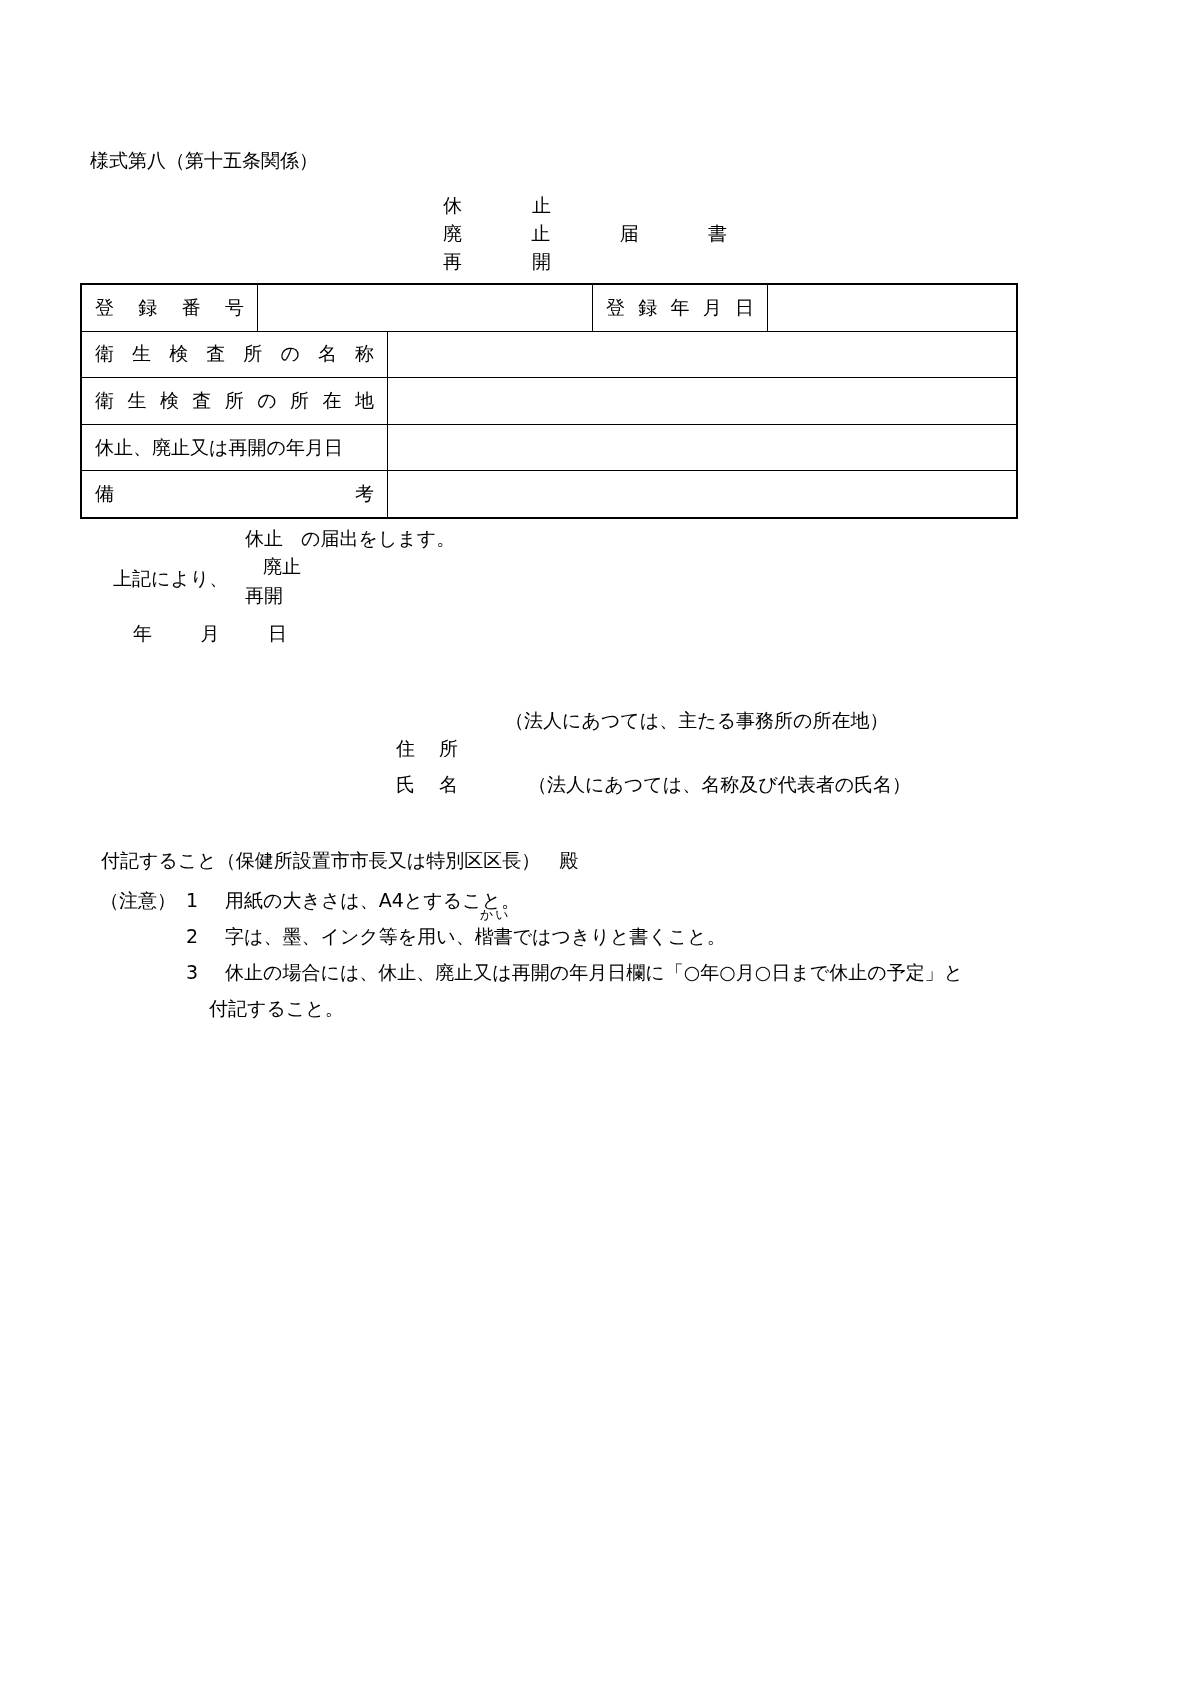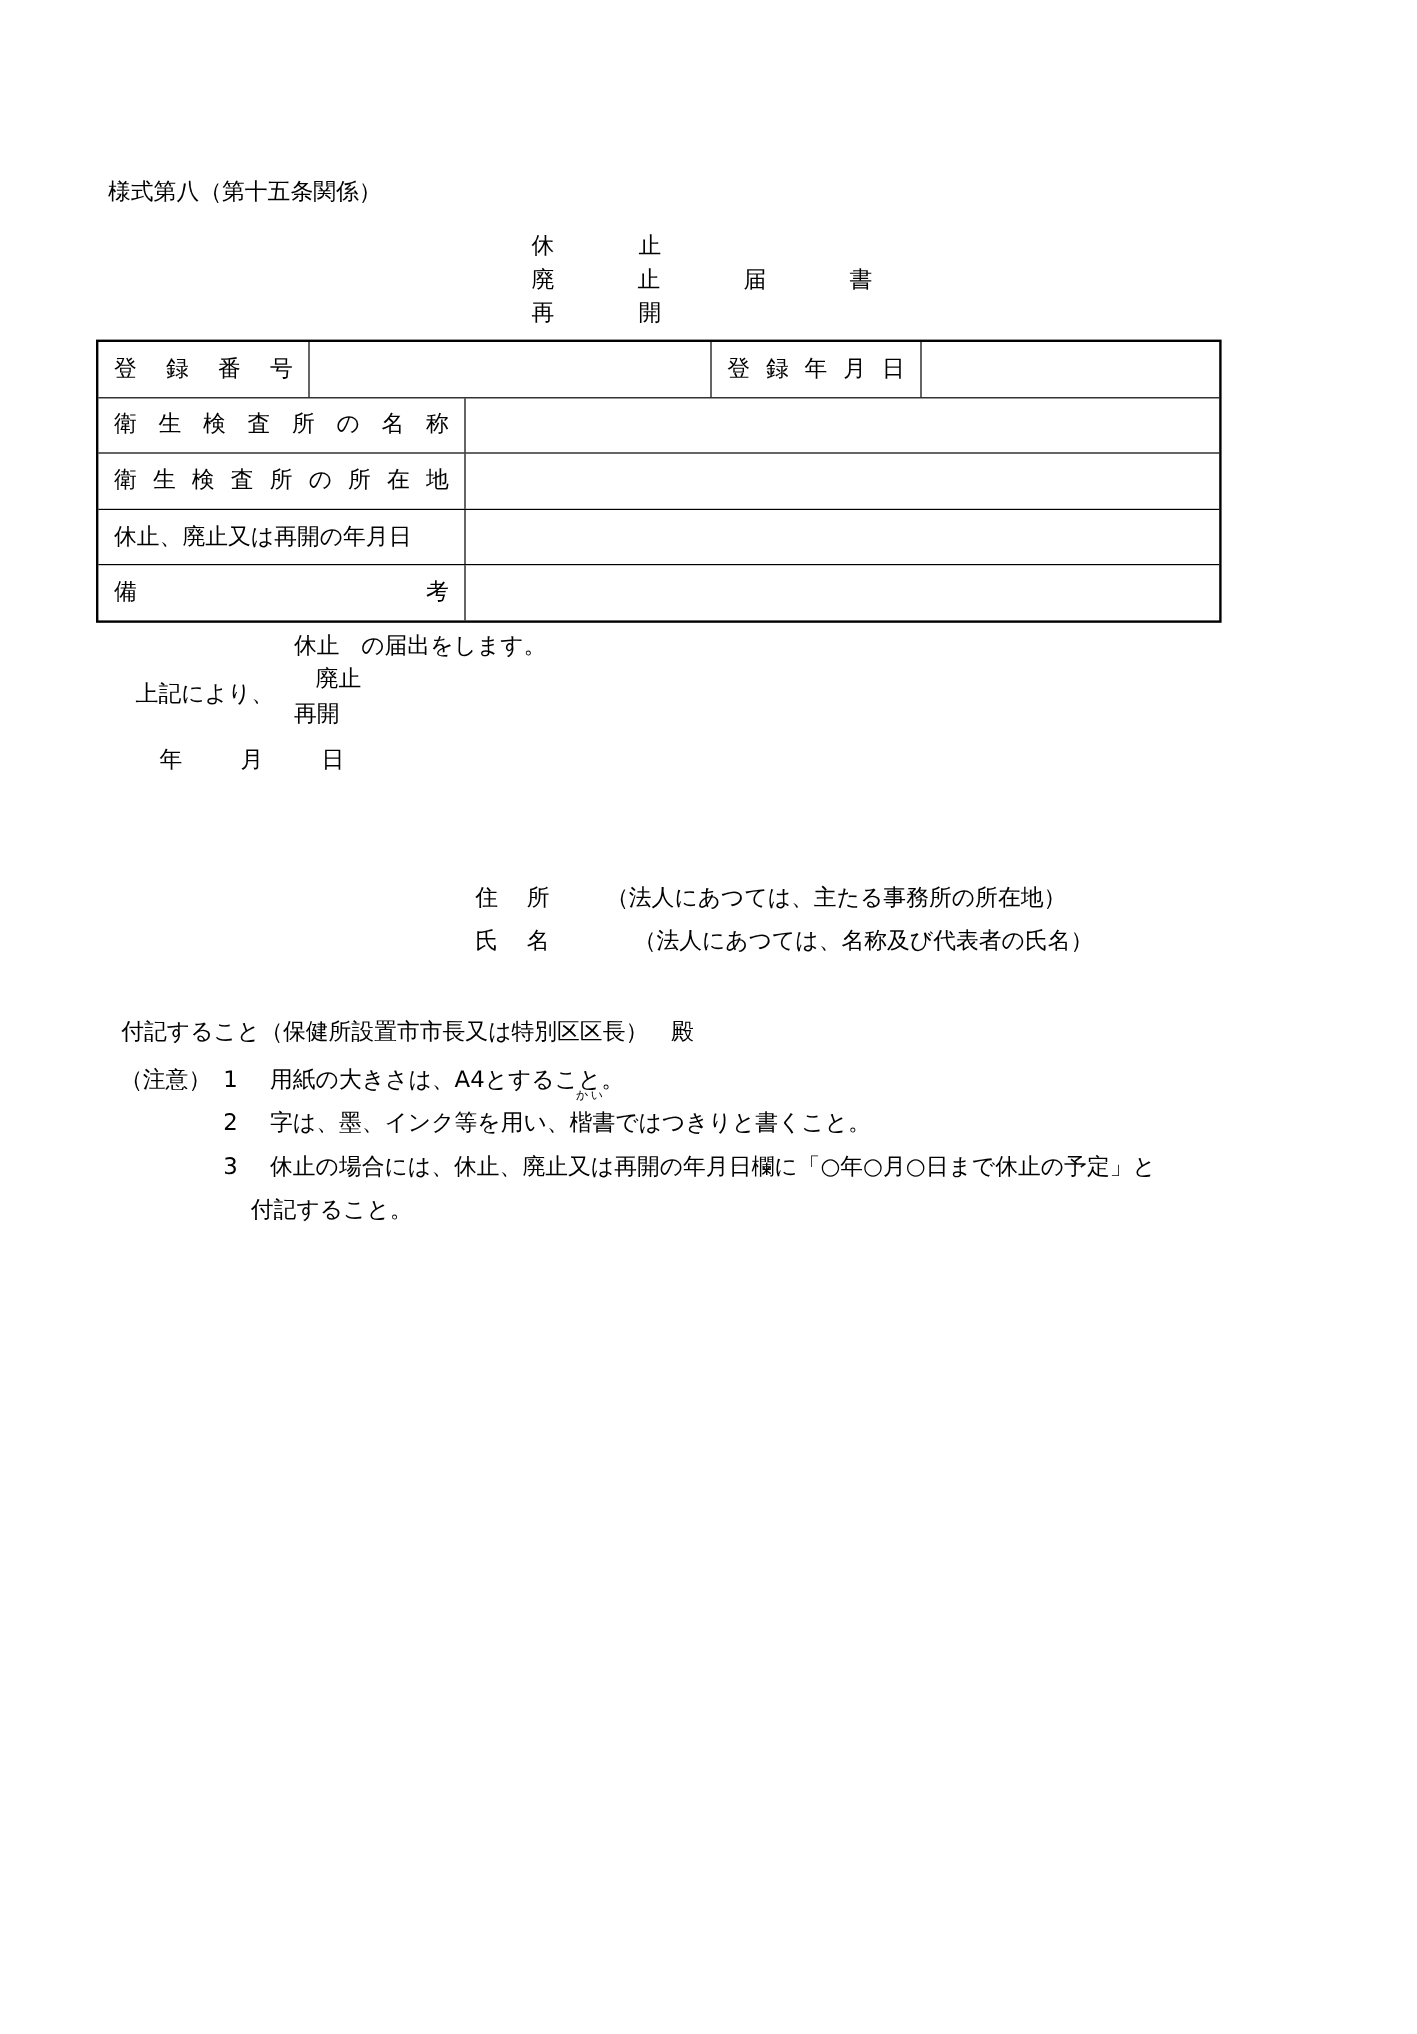--- a/index.html
+++ b/index.html
@@ -31,21 +31,21 @@
     min-width:0;
   }
   .t-row .t-cell + .t-cell { border-left:1px solid #000; }
   .t-cell .spread { width:100%; }
   .w-label1 { width:175px; flex:none; }
   .w-blank1 { width:335px; flex:none; }
   .w-label2 { width:175px; flex:none; }
   .w-rest   { flex:1 1 0; }
   .w-label-wide { width:305px; flex:none; }
 
-  .small-ruby { font-size:10px; letter-spacing:2px; }
+  .small-ruby { font-size:13px; letter-spacing:2px; }
 </style>
 </head>
 <body>
 
 <div class="abs" style="left:90px; top:150px;">様式第八（第十五条関係）</div>
 
 <div class="abs spread" style="left:443px; top:195px; width:108px;"><span>休</span><span>止</span></div>
 <div class="abs spread" style="left:443px; top:223px; width:284px;"><span>廃</span><span>止</span><span>届</span><span>書</span></div>
 <div class="abs spread" style="left:443px; top:251px; width:108px;"><span>再</span><span>開</span></div>
 
@@ -137,21 +137,21 @@
 
 <div class="abs" style="left:245px; top:528px;">休止</div>
 <div class="abs" style="left:113px; top:556px;margin-top:12px;">上記により、</div>
 <div class="abs" style="left:245px; top:556px;margin-left:18px;">廃止</div>
 <div class="abs" style="left:301px; top:528px;">の届出をします。</div>
 <div class="abs" style="left:245px; top:585px;">再開</div>
 
 <div class="abs spread" style="left:133px; top:623px; width:154px;"><span>年</span><span>月</span><span>日</span></div>
 
 <div class="abs spread" style="left:396px; top:738px; width:62px;"><span>住</span><span>所</span></div>
-<div class="abs" style="left:505px; top:738px;">（法人にあつては、主たる事務所の所在地）</div>
+<div class="abs" style="left:505px; top:710px;">（法人にあつては、主たる事務所の所在地）</div>
 
 <div class="abs spread" style="left:396px; top:774px; width:62px;"><span>氏</span><span>名</span></div>
 <div class="abs" style="left:528px; top:774px;">（法人にあつては、名称及び代表者の氏名）</div>
 
 <div class="abs" style="left:101px; top:850px;">付記すること（保健所設置市市長又は特別区区長）　殿</div>
 
 <div class="abs" style="left:100px; top:890px;">（注意）</div>
 <div class="abs" style="left:186px; top:890px;">1</div>
 <div class="abs" style="left:225px; top:890px;">用紙の大きさは、A4とすること。</div>
 

